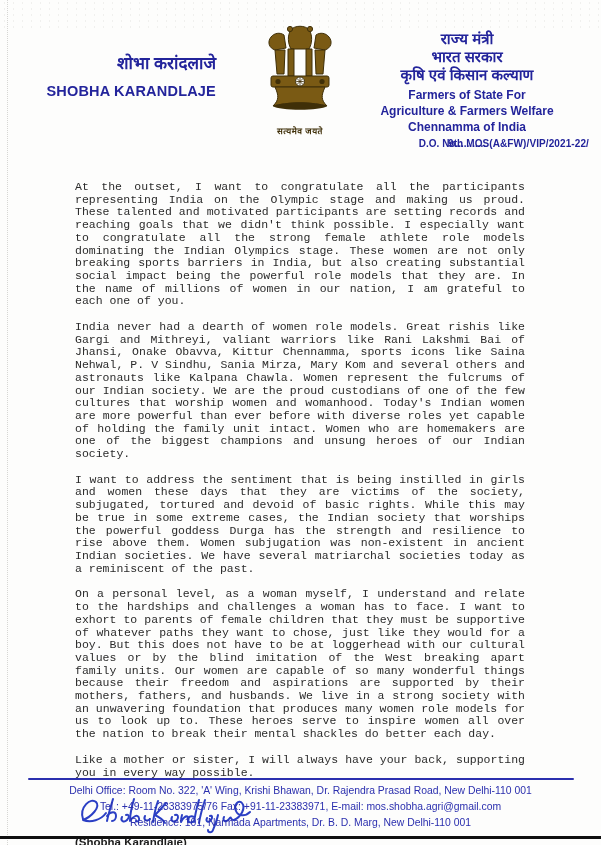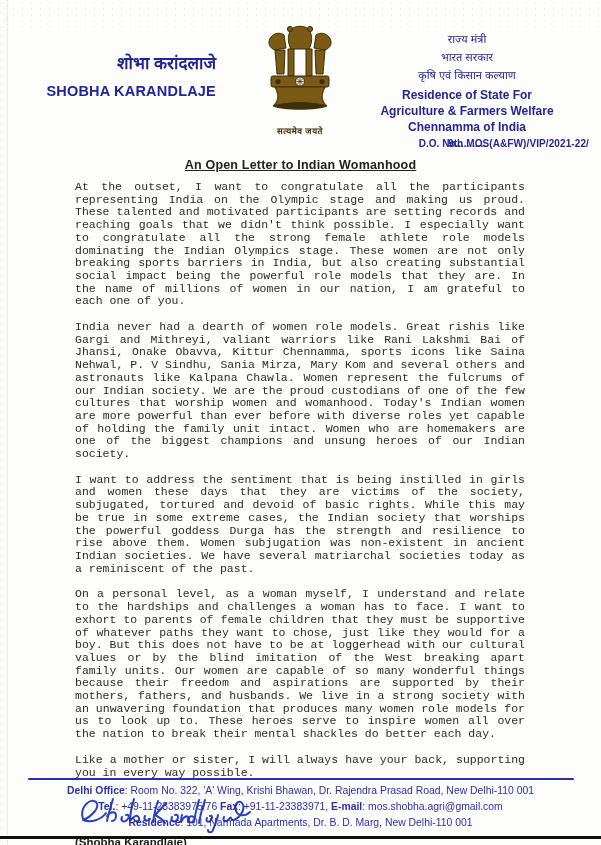--- a/index.html
+++ b/index.html
@@ -28,21 +28,21 @@
   }
   .header-left .hindi { font-size:17px; font-weight:bold; line-height:22px; }
   .header-left .english { font-size:14.5px; font-weight:bold; letter-spacing:.2px; margin-top:8px; }
 
   .emblem-wrap { position:absolute; left:259px; top:24px; width:82px; text-align:center; }
   .emblem-caption { font-size:8.5px; font-weight:bold; color:#3f2f08; margin-top:1px; letter-spacing:.5px; }
 
   .header-right {
     position:absolute; right:8px; top:30px; width:252px; text-align:center; color:#23249b;
   }
-  .header-right .hindi-line { font-size:11px; font-weight:400; line-height:18px; }
+  .header-right .hindi-line { font-size:15px; font-weight:700; line-height:18px; }
   .header-right .en-line { font-size:12px; font-weight:bold; line-height:16px; }
   .header-right .en-line.first { margin-top:3px; }
   .do-line {
     margin-top:3px; font-size:10px; font-weight:bold; white-space:nowrap;
     text-align:right; padding-right:4px; color:#23249b;
   }
   .do-line .stamp { margin-left:-54px; letter-spacing:.1px;padding-left:16px; }
 
   
   .letter-title {
@@ -64,21 +64,21 @@
 
   
   .footer-rule {
     position:absolute; top:778px; left:28px; width:546px; height:2px;
     background:#2b2fae; border-radius:1px;
   }
   .footer {
     position:absolute; top:783px; left:0; width:100%; text-align:center;
     color:#2b2fae; font-size:10.4px; line-height:16px;
   }
-  .footer b { font-weight:bold;text-align:center; }
+  .footer b { font-weight:normal;text-align:center; }
 </style>
 </head>
 <body>
 
 <div class="page">
 
   <div class="scan-noise"></div>
   <div class="scan-left-edge"></div>
 
   <div class="header-left">
@@ -117,29 +117,28 @@
       <path d="M14 63 C18 72 18 76 12 82 C24 78 54 78 66 82 C60 76 60 72 64 63 Z" fill="#7a5a14" stroke="#3f2f08" stroke-width="1"></path>
       <path d="M12 82 C26 77 52 77 66 82 C60 87 18 87 12 82 Z" fill="#3f2f08"></path>
     </svg>
     <div class="emblem-caption">सत्यमेव जयते</div>
   </div>
 
   <div class="header-right">
     <div class="hindi-line">राज्य मंत्री</div>
     <div class="hindi-line">भारत सरकार</div>
     <div class="hindi-line">कृषि एवं किसान कल्याण</div>
-    <div class="en-line first">Residence of State For</div>
+    <div class="en-line first">Farmers of State For</div>
     <div class="en-line">Agriculture &amp; Farmers Welfare</div>
     <div class="en-line">Chennamma of India</div>
     <div class="do-line">
       <span>D.O. No...........</span><span class="stamp">9th MOS(A&amp;FW)/VIP/2021-22/</span>
     </div>
   </div>
 
-  <div class="letter-title">An Open Letter to Indian Womanhood</div>
 
   <div class="letter-body">
     <p>At the outset, I want to congratulate all the participants representing India on the Olympic stage and making us proud. These talented and motivated participants are setting records and reaching goals that we didn't think possible. I especially want to congratulate all the strong female athlete role models dominating the Indian Olympics stage. These women are not only breaking sports barriers in India, but also creating substantial social impact being the powerful role models that they are. In the name of millions of women in our nation, I am grateful to each one of you.</p>
     <p>India never had a dearth of women role models. Great rishis like Gargi and Mithreyi, valiant warriors like Rani Lakshmi Bai of Jhansi, Onake Obavva, Kittur Chennamma, sports icons like Saina Nehwal, P. V Sindhu, Sania Mirza, Mary Kom and several others and astronauts like Kalpana Chawla. Women represent the fulcrums of our Indian society. We are the proud custodians of one of the few cultures that worship women and womanhood. Today's Indian women are more powerful than ever before with diverse roles yet capable of holding the family unit intact. Women who are homemakers are one of the biggest champions and unsung heroes of our Indian society.</p>
     <p>I want to address the sentiment that is being instilled in girls and women these days that they are victims of the society, subjugated, tortured and devoid of basic rights. While this may be true in some extreme cases, the Indian society that worships the powerful goddess Durga has the strength and resilience to rise above them. Women subjugation was non-existent in ancient Indian societies. We have several matriarchal societies today as a reminiscent of the past.</p>
     <p>On a personal level, as a woman myself, I understand and relate to the hardships and challenges a woman has to face. I want to exhort to parents of female children that they must be supportive of whatever paths they want to chose, just like they would for a boy. But this does not have to be at loggerhead with our cultural values or by the blind imitation of the West breaking apart family units. Our women are capable of so many wonderful things because their freedom and aspirations are supported by their mothers, fathers, and husbands. We live in a strong society with an unwavering foundation that produces many women role models for us to look up to. These heroes serve to inspire women all over the nation to break their mental shackles do better each day.</p>
     <p>Like a mother or sister, I will always have your back, supporting you in every way possible.</p>
 
     <div class="signature-block">
       <svg class="signature-svg" viewBox="0 0 178 40">

